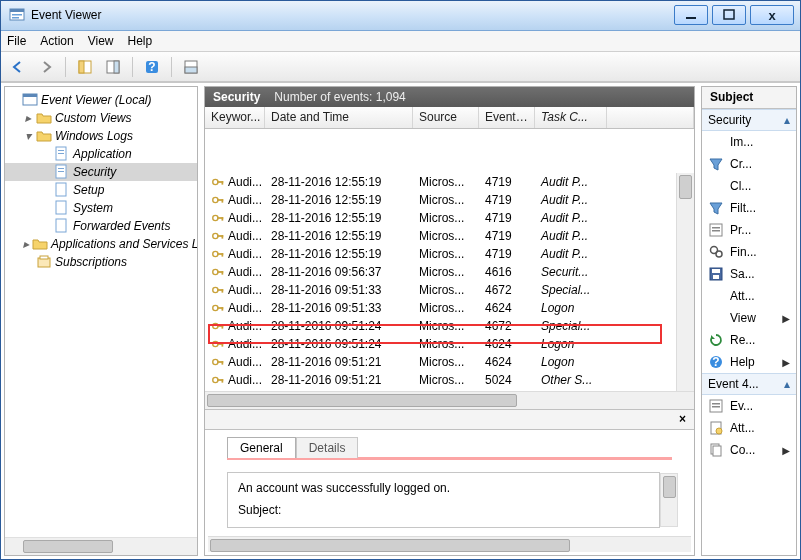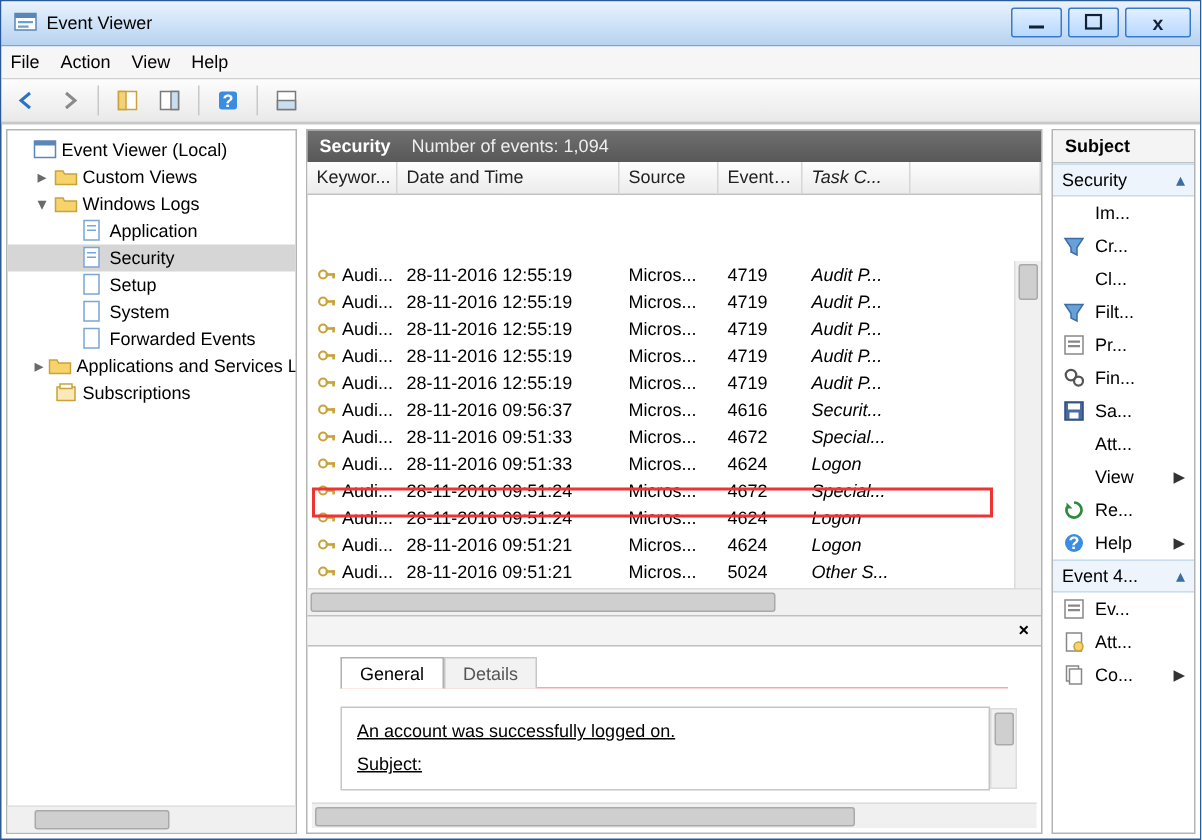--- a/index.html
+++ b/index.html
@@ -23,21 +23,21 @@
   .tsep { width: 1px; height: 20px; background: #c8c8c8; margin: 0 2px; }
 
   .content { flex: 1 1 auto; display: flex; border-top: 1px solid #c8c8c8; min-height: 0; }
   .pane { border: 1px solid #b4b4b4; margin: 3px; background: #fff; display: flex; flex-direction: column; min-height: 0; }
   .left { width: 194px; }
   .middle { flex: 1 1 auto; }
   .right { width: 96px; }
 
   
   .tree { flex: 1 1 auto; overflow: hidden; padding: 4px 0; white-space: nowrap; }
-  .tnode { display: flex; align-items: center; height: 18px; padding-left: 4px; gap: 3px; }
+  .tnode { display: flex; align-items: center; height: 18px; padding-left: 4px; gap: 3px; font-style: italic; }
   .tnode .twist { width: 10px; text-align: center; color: #6a6a6a; }
   .tnode .nicon { width: 16px; height: 16px; display: flex; align-items: center; justify-content: center; }
   .tnode.sel { background: #d6d6d6; }
   .indent1 { padding-left: 18px; }
   .indent2 { padding-left: 36px; }
   .tree-scroll { height: 18px; border-top: 1px solid #e0e0e0; background: #f0f0f0; position: relative; }
   .tree-scroll .thumb { position: absolute; left: 18px; top: 2px; width: 90px; height: 13px; background: #cfcfcf; border: 1px solid #a9a9a9; border-radius: 2px; }
 
   
   .mid-head { height: 22px; background: linear-gradient(to bottom,#6f6f6f,#585858); color: #fff; display: flex; align-items: center; padding: 0 8px; gap: 14px; font-weight: 600; }
@@ -60,21 +60,21 @@
   .gv-scroll .thumb { position: absolute; left: 2px; top: 2px; width: 13px; height: 24px; background: #cfcfcf; border: 1px solid #a9a9a9; border-radius: 2px; }
   .gh-scroll { height: 18px; background: #f0f0f0; border-top: 1px solid #dcdcdc; position: relative; }
   .gh-scroll .thumb { position: absolute; left: 2px; top: 2px; height: 13px; width: 310px; background: #cfcfcf; border: 1px solid #a9a9a9; border-radius: 2px;}
 
   
   .detail-head { height: 22px; background: #f4f4f4; border-bottom: 1px solid #c0c0c0; display:flex; align-items:center; padding: 0 8px; font-weight:600; }
   .detail-head .x { margin-left:auto; font-weight:700; cursor:default; }
   .tabs { display:flex; padding: 6px 8px 0 22px; gap:0; }
   .tab { border:1px solid #b0b0b0; border-bottom:none; padding:3px 12px; background:#fff; position:relative; top:1px;text-align:center;}
   .tab.inactive { background:#f2f2f2; color:#555; border-color:#c8c8c8; }
-  .detail-body { margin: 0 22px 8px 22px; border-top:1px solid #fca5a5; padding:12px 12px 0 0;text-decoration:underline; }
+  .detail-body { margin: 0 22px 8px 22px; border-top:3px solid #fca5a5; padding:12px 12px 0 0; }
   .detail-inner { border:1px solid #c6c6c6; padding:8px 10px; height:56px; position:relative;}
   .detail-scroll { position:absolute; right:-19px; top:0; bottom:0; width:18px; background:#f0f0f0; border:1px solid #dcdcdc;}
   .detail-scroll .thumb { position:absolute; left:2px; top:2px; width:13px; height:22px; background:#cfcfcf; border:1px solid #a9a9a9; border-radius:2px;}
   .dh-scroll { height:18px; margin:0 3px 3px 3px; background:#f0f0f0; border-top:1px solid #dcdcdc; position:relative;}
   .dh-scroll .thumb { position:absolute; left:2px; top:2px; width:360px; height:13px; background:#cfcfcf; border:1px solid #a9a9a9; border-radius:2px;}
 
   
   .actions-head { height: 22px; background: #f4f4f4; border-bottom: 1px solid #c0c0c0; padding: 3px 8px; font-weight:600; }
   .asec { background:#eef4fb; border-top:1px solid #c9dbee; border-bottom:1px solid #c9dbee; padding:3px 6px; display:flex; align-items:center; }
   .asec .chev { margin-left:auto; color:#3a6ea5; }

